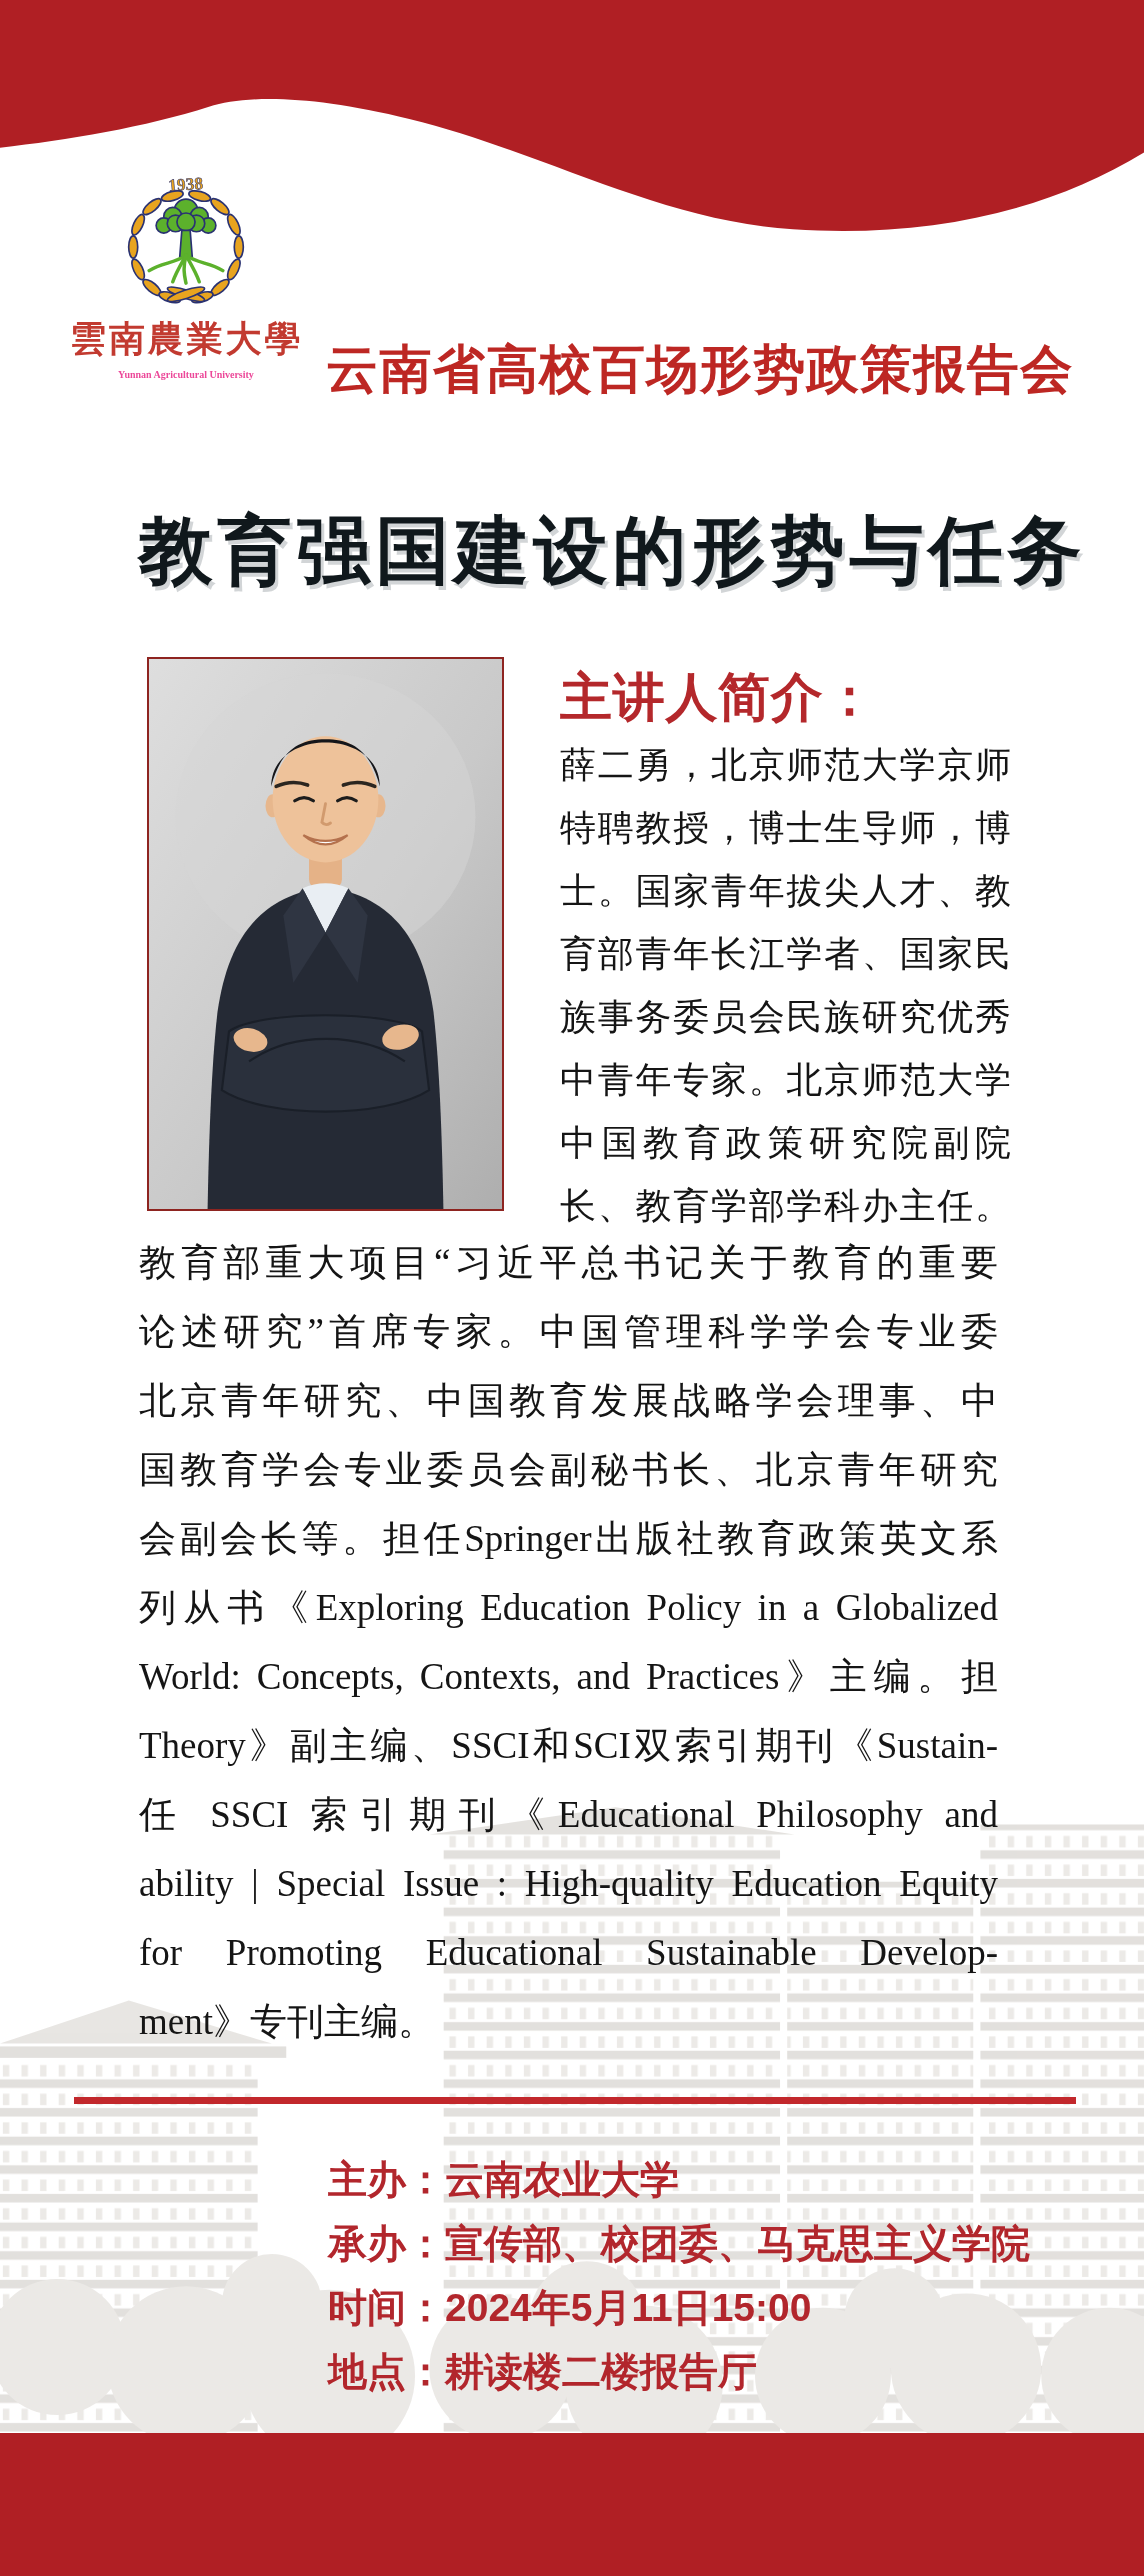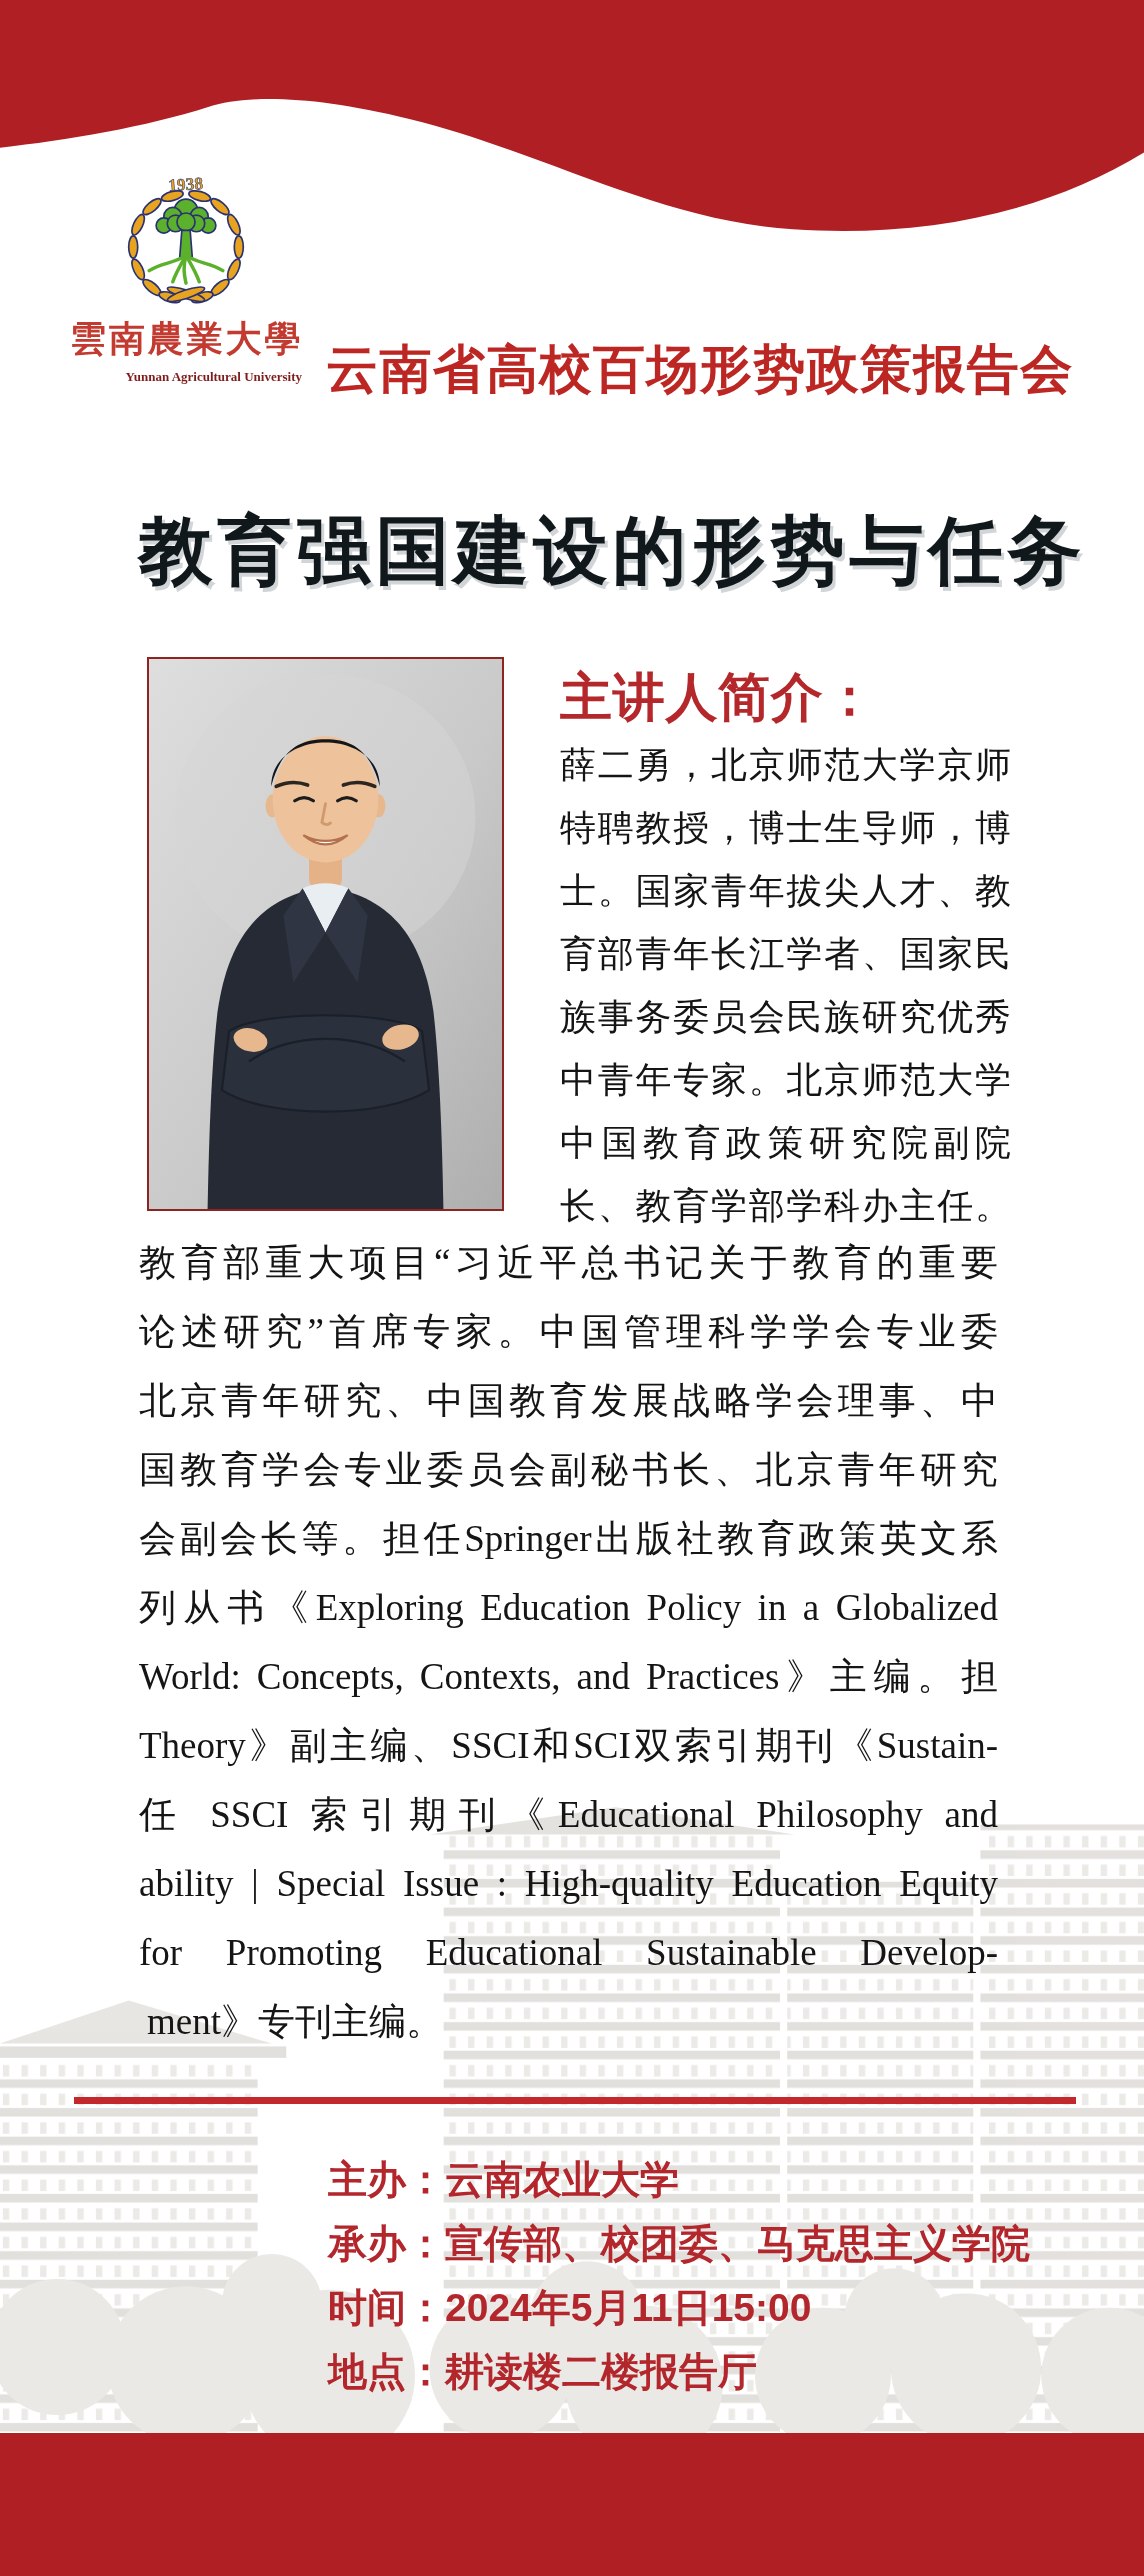--- a/index.html
+++ b/index.html
@@ -10,22 +10,22 @@
   html,body{margin:0;padding:0;background:#ffffff;}
   .poster{position:relative;width:1145px;height:2576px;background:#fff;overflow:hidden;
           font-family:"Liberation Serif","DejaVu Serif",serif;}
 
   .header-wave{position:absolute;left:0;top:0;width:1145px;height:258px;}
 
   .logo{position:absolute;left:70px;top:172px;width:232px;text-align:center;}
   .logo-emblem{display:block;margin:0 auto;}
   .logo-cn{margin-top:11.4px;font-size:36px;font-weight:bold;color:#c23a30;letter-spacing:2.9px;
            font-family:"DejaVu Serif","Liberation Serif",serif;white-space:nowrap;}
-  .logo-en{margin-top:4.3px;font-size:13px;font-weight:bold;color:#7f1d1d;
-           font-family:"Liberation Serif",serif;white-space:nowrap;text-align:right;}
+  .logo-en{margin-top:4.3px;font-size:10px;font-weight:bold;color:#ec4899;
+           font-family:"Liberation Serif",serif;white-space:nowrap;}
 
   .event-title{position:absolute;left:326px;top:335px;width:787px;font-size:52px;font-weight:bold;
                color:var(--accent-red);letter-spacing:1.4px;white-space:nowrap;
                font-family:"DejaVu Serif","Liberation Serif",serif;}
 
   .main-title{position:absolute;left:0;top:502px;width:1145px;text-align:center;font-size:74px;
               font-weight:900;color:var(--title-dark);letter-spacing:5px;white-space:nowrap;
               font-family:"Liberation Sans","DejaVu Sans",sans-serif;
               text-shadow:2.9px 3.6px 0 rgba(125,135,140,.35);padding-left:40px;}
 
@@ -38,21 +38,21 @@
   .intro-heading{position:absolute;left:560px;top:663px;font-size:52px;font-weight:bold;
                  color:#b4282b;letter-spacing:0.7px;font-family:"DejaVu Serif",serif;white-space:nowrap;}
 
   .intro-col{position:absolute;left:560px;top:734px;width:451px;font-size:36px;line-height:63px;
              color:#151515;}
   .col-line{text-align:justify;text-align-last:justify;}
 
   .intro-para{position:absolute;left:139px;top:1228px;width:859px;font-size:37px;line-height:69px;
               color:#151515;}
   .para-line{text-align:justify;text-align-last:justify;}
-  .para-line.last{text-align-last:left;margin-left:8px;}
+  .para-line.last{text-align-last:left;}
 
   .red-rule{position:absolute;left:74px;top:2097px;width:1002px;height:7.2px;background:var(--rule-red);}
 
   .footer-info{position:absolute;left:328px;top:2158px;font-size:39px;font-weight:bold;
                color:var(--footer-red);font-family:"Liberation Sans","DejaVu Sans",sans-serif;}
   .footer-row{height:64px;line-height:43px;white-space:nowrap;}
 
   .bottom-band{position:absolute;left:0;top:2433px;width:1145px;height:143px;background:var(--header-red);}
 </style>
 </head>

